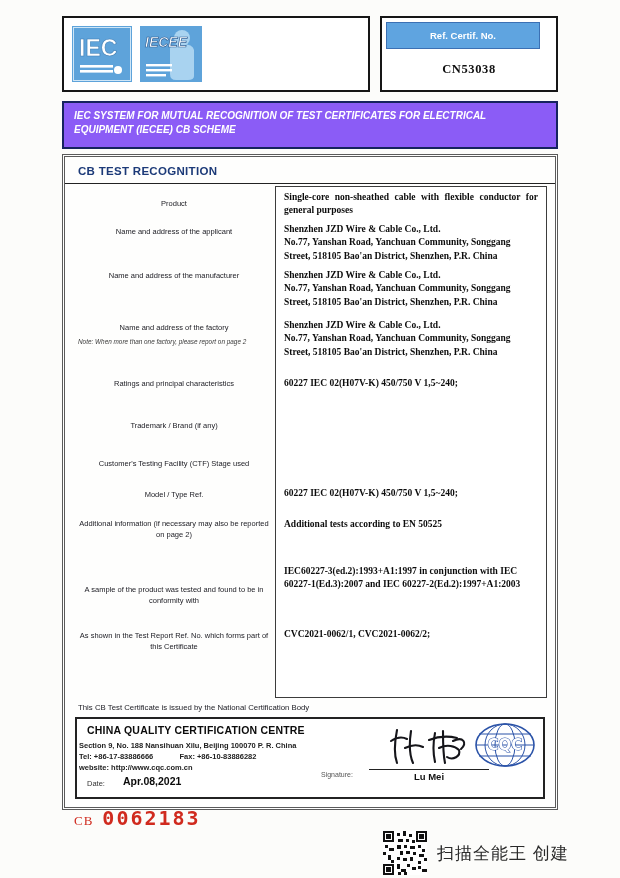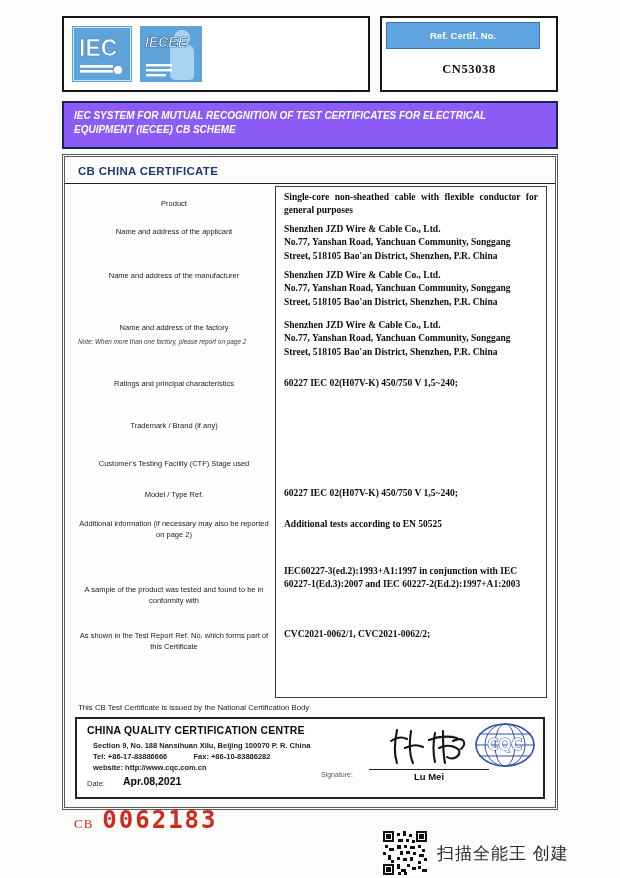--- a/index.html
+++ b/index.html
@@ -34,33 +34,33 @@
   .vbox{position:absolute;left:200px;top:0;width:270px;height:510px;border:1px solid #3c3c3c;background:#fff;}
   .fval{position:absolute;left:8px;right:8px;font-family:"Liberation Serif",serif;font-weight:bold;
         font-size:9.5px;line-height:1.4;color:#0c0c0c;}
   .fval.justify{text-align:justify;}
 
   .issued{margin-top:5px;font-size:7.8px;color:#1b1b22;padding-left:3px;}
 
   
   .ncb-box{margin-top:5px;position:relative;height:78px;border:2px solid #222;background:#fff;}
   .ncb-name{position:absolute;left:10px;top:5px;font-size:10.5px;font-weight:bold;color:#0b0b0b;letter-spacing:.2px;}
-  .ncb-line{position:absolute;left:16px;font-size:7.5px;font-weight:bold;color:#222;}
+  .ncb-line{position:absolute;left:2px;font-size:7.5px;font-weight:bold;color:#222;}
   .ncb-date-label{position:absolute;left:10px;top:60px;font-size:7.5px;color:#333;}
   .ncb-date-value{position:absolute;left:46px;top:56px;font-size:10.5px;font-weight:bold;color:#0b0b0b;}
   .sig-area{position:absolute;left:292px;top:6px;width:120px;text-align:center;}
   .sig-line{border-top:1.5px solid #222;margin-top:-2px;}
   .sig-name{font-size:9.5px;font-weight:bold;color:#111;margin-top:1px;}
   .sig-label{position:absolute;left:244px;top:52px;font-size:7px;color:#555;}
   .cqc-wrap{position:absolute;right:6px;top:2px;}
 
   
   .stamp{position:absolute;left:74px;top:806px;display:flex;align-items:baseline;gap:9px;color:#d02a1e;}
   .stamp-prefix{font-family:"Liberation Serif",serif;font-size:13px;letter-spacing:1px;}
-  .stamp-number{font-family:"DejaVu Sans Mono",monospace;font-size:24px;font-weight:600;letter-spacing:2px;}
+  .stamp-number{font-family:"DejaVu Sans Mono",monospace;font-size:20px;font-weight:600;letter-spacing:2px;}
   .scan-mark{position:absolute;left:383px;top:831px;display:flex;align-items:center;gap:10px;}
   .scan-text{font-size:17px;color:#2a2a2a;letter-spacing:1px;font-family:"Liberation Sans",sans-serif;}
 </style>
 </head>
 <body>
 
 <div class="page">
   <div class="doc">
 
     <div class="header">
@@ -85,21 +85,21 @@
       </div>
       <div class="ref-box">
         <div class="ref-head">Ref. Certif. No.</div>
         <div class="ref-val">CN53038</div>
       </div>
     </div>
 
     <div class="banner">IEC SYSTEM FOR MUTUAL RECOGNITION OF TEST CERTIFICATES FOR ELECTRICAL EQUIPMENT (IECEE) CB SCHEME</div>
 
     <div class="frame">
-      <div class="cert-title">CB CHINA CERTIFICATE</div>
+      <div class="cert-title">CB TEST RECOGNITION</div>
       <hr class="title-rule">
 
       <div class="fields">
 
         <div class="flabel" style="top:12px">Product</div>
         <div class="flabel" style="top:40px">Name and address of the applicant</div>
         <div class="flabel" style="top:84px">Name and address of the manufacturer</div>
         <div class="flabel" style="top:136px">Name and address of the factory</div>
         <div class="fnote" style="top:152px">Note: When more than one factory, please report on page 2</div>
         <div class="flabel" style="top:192px">Ratings and principal characteristics</div>

